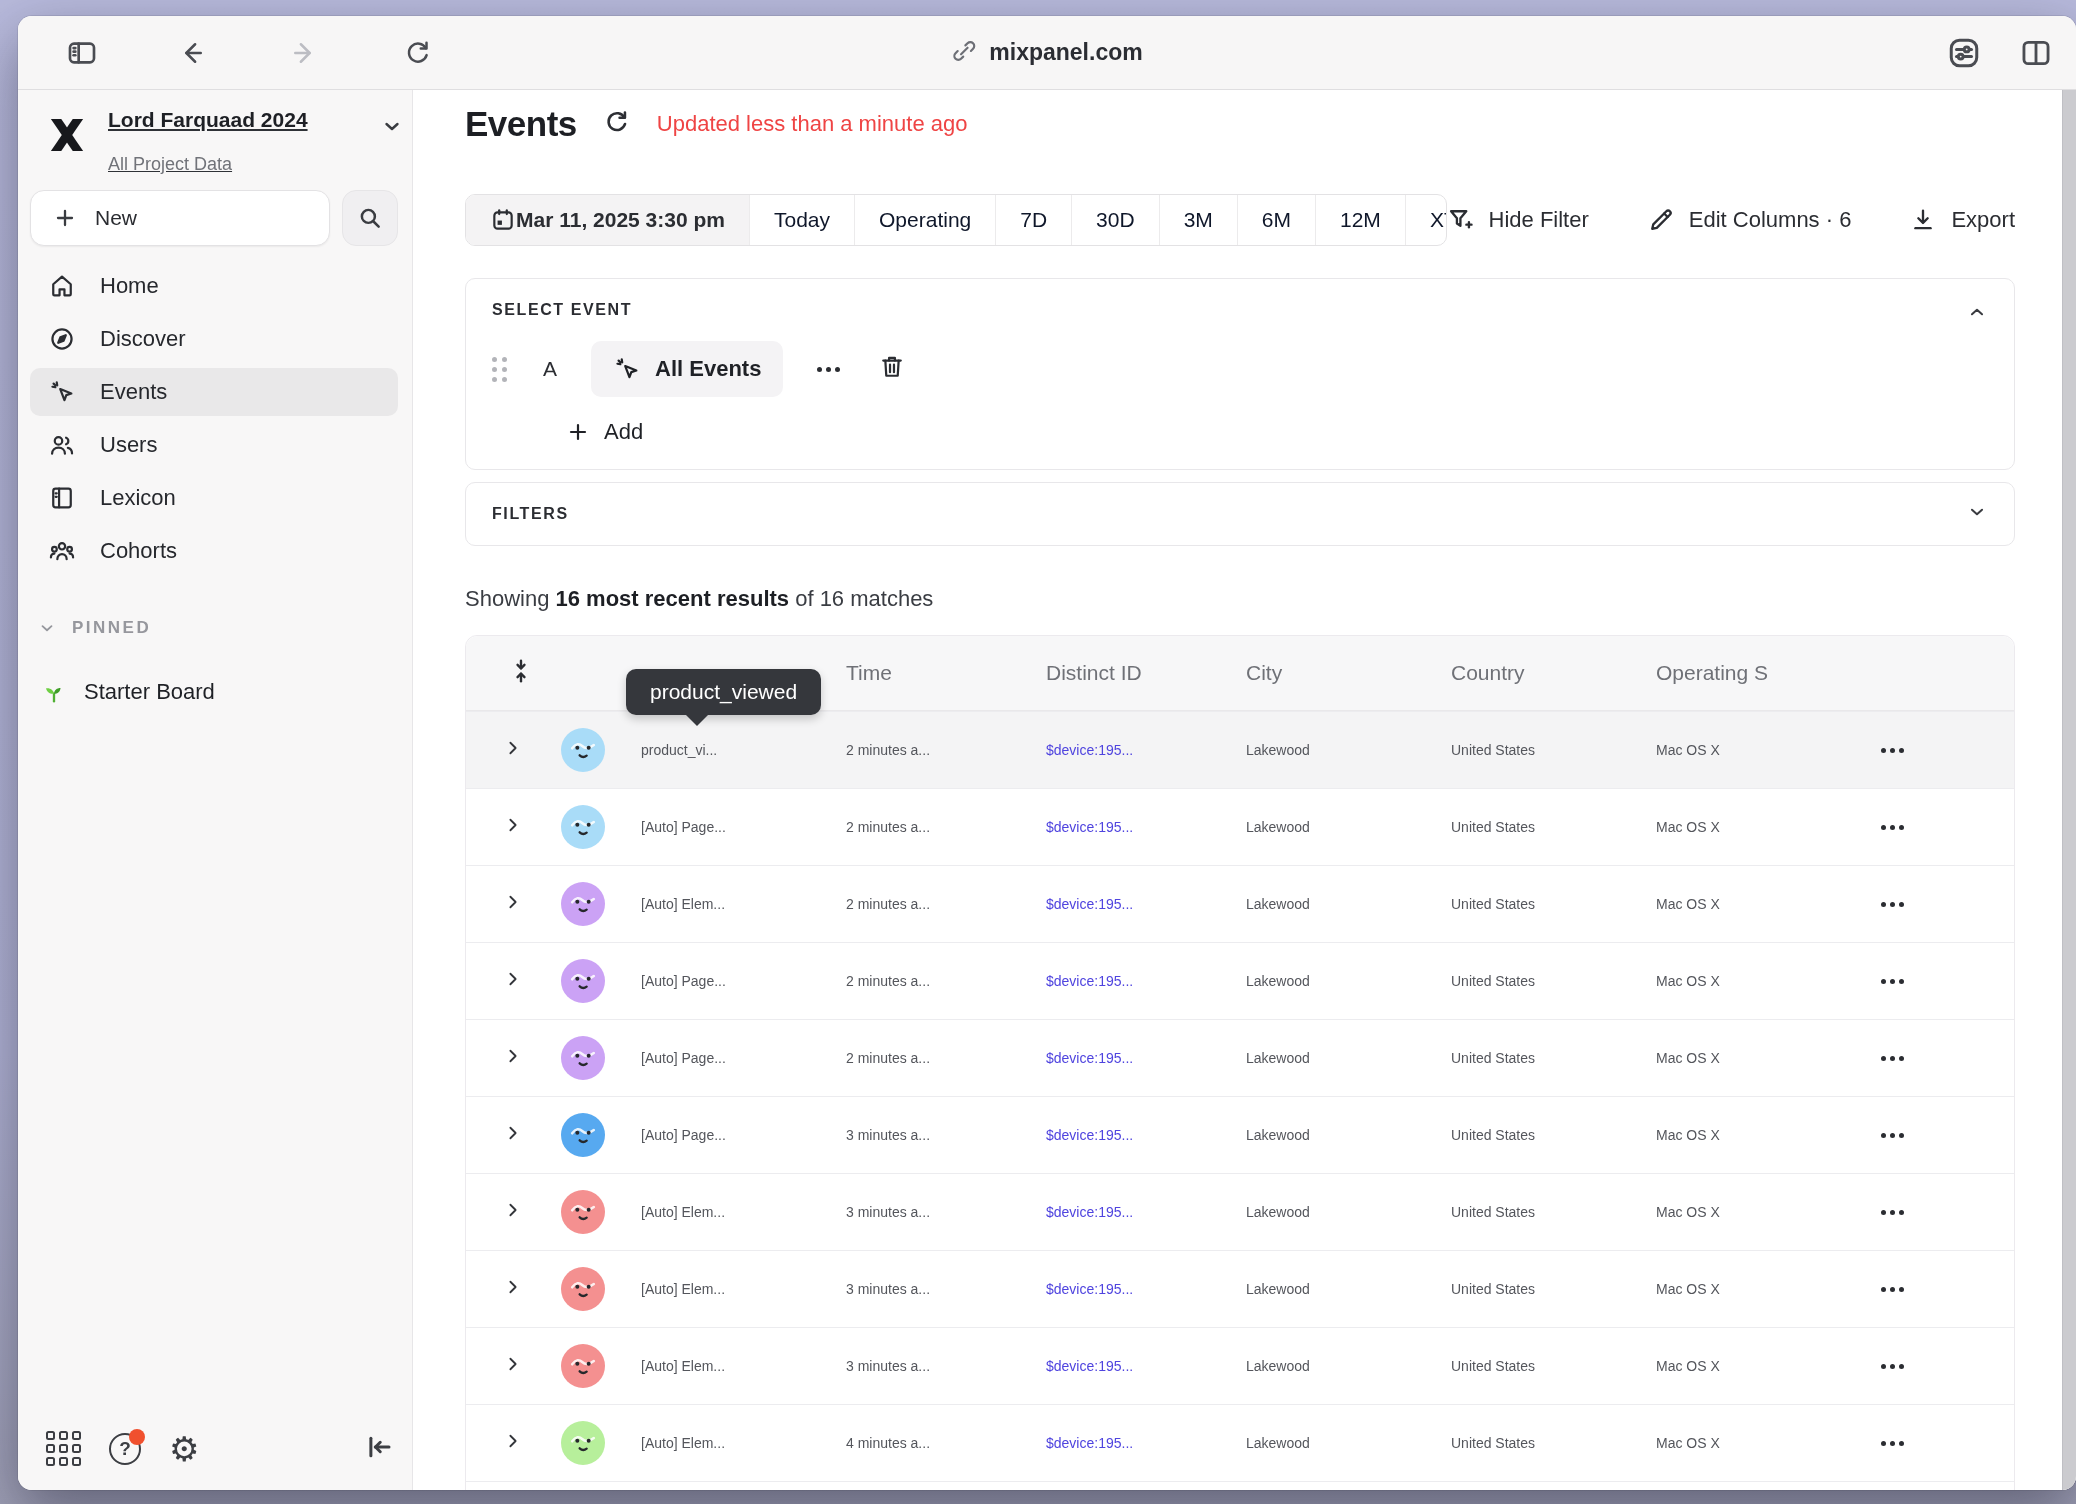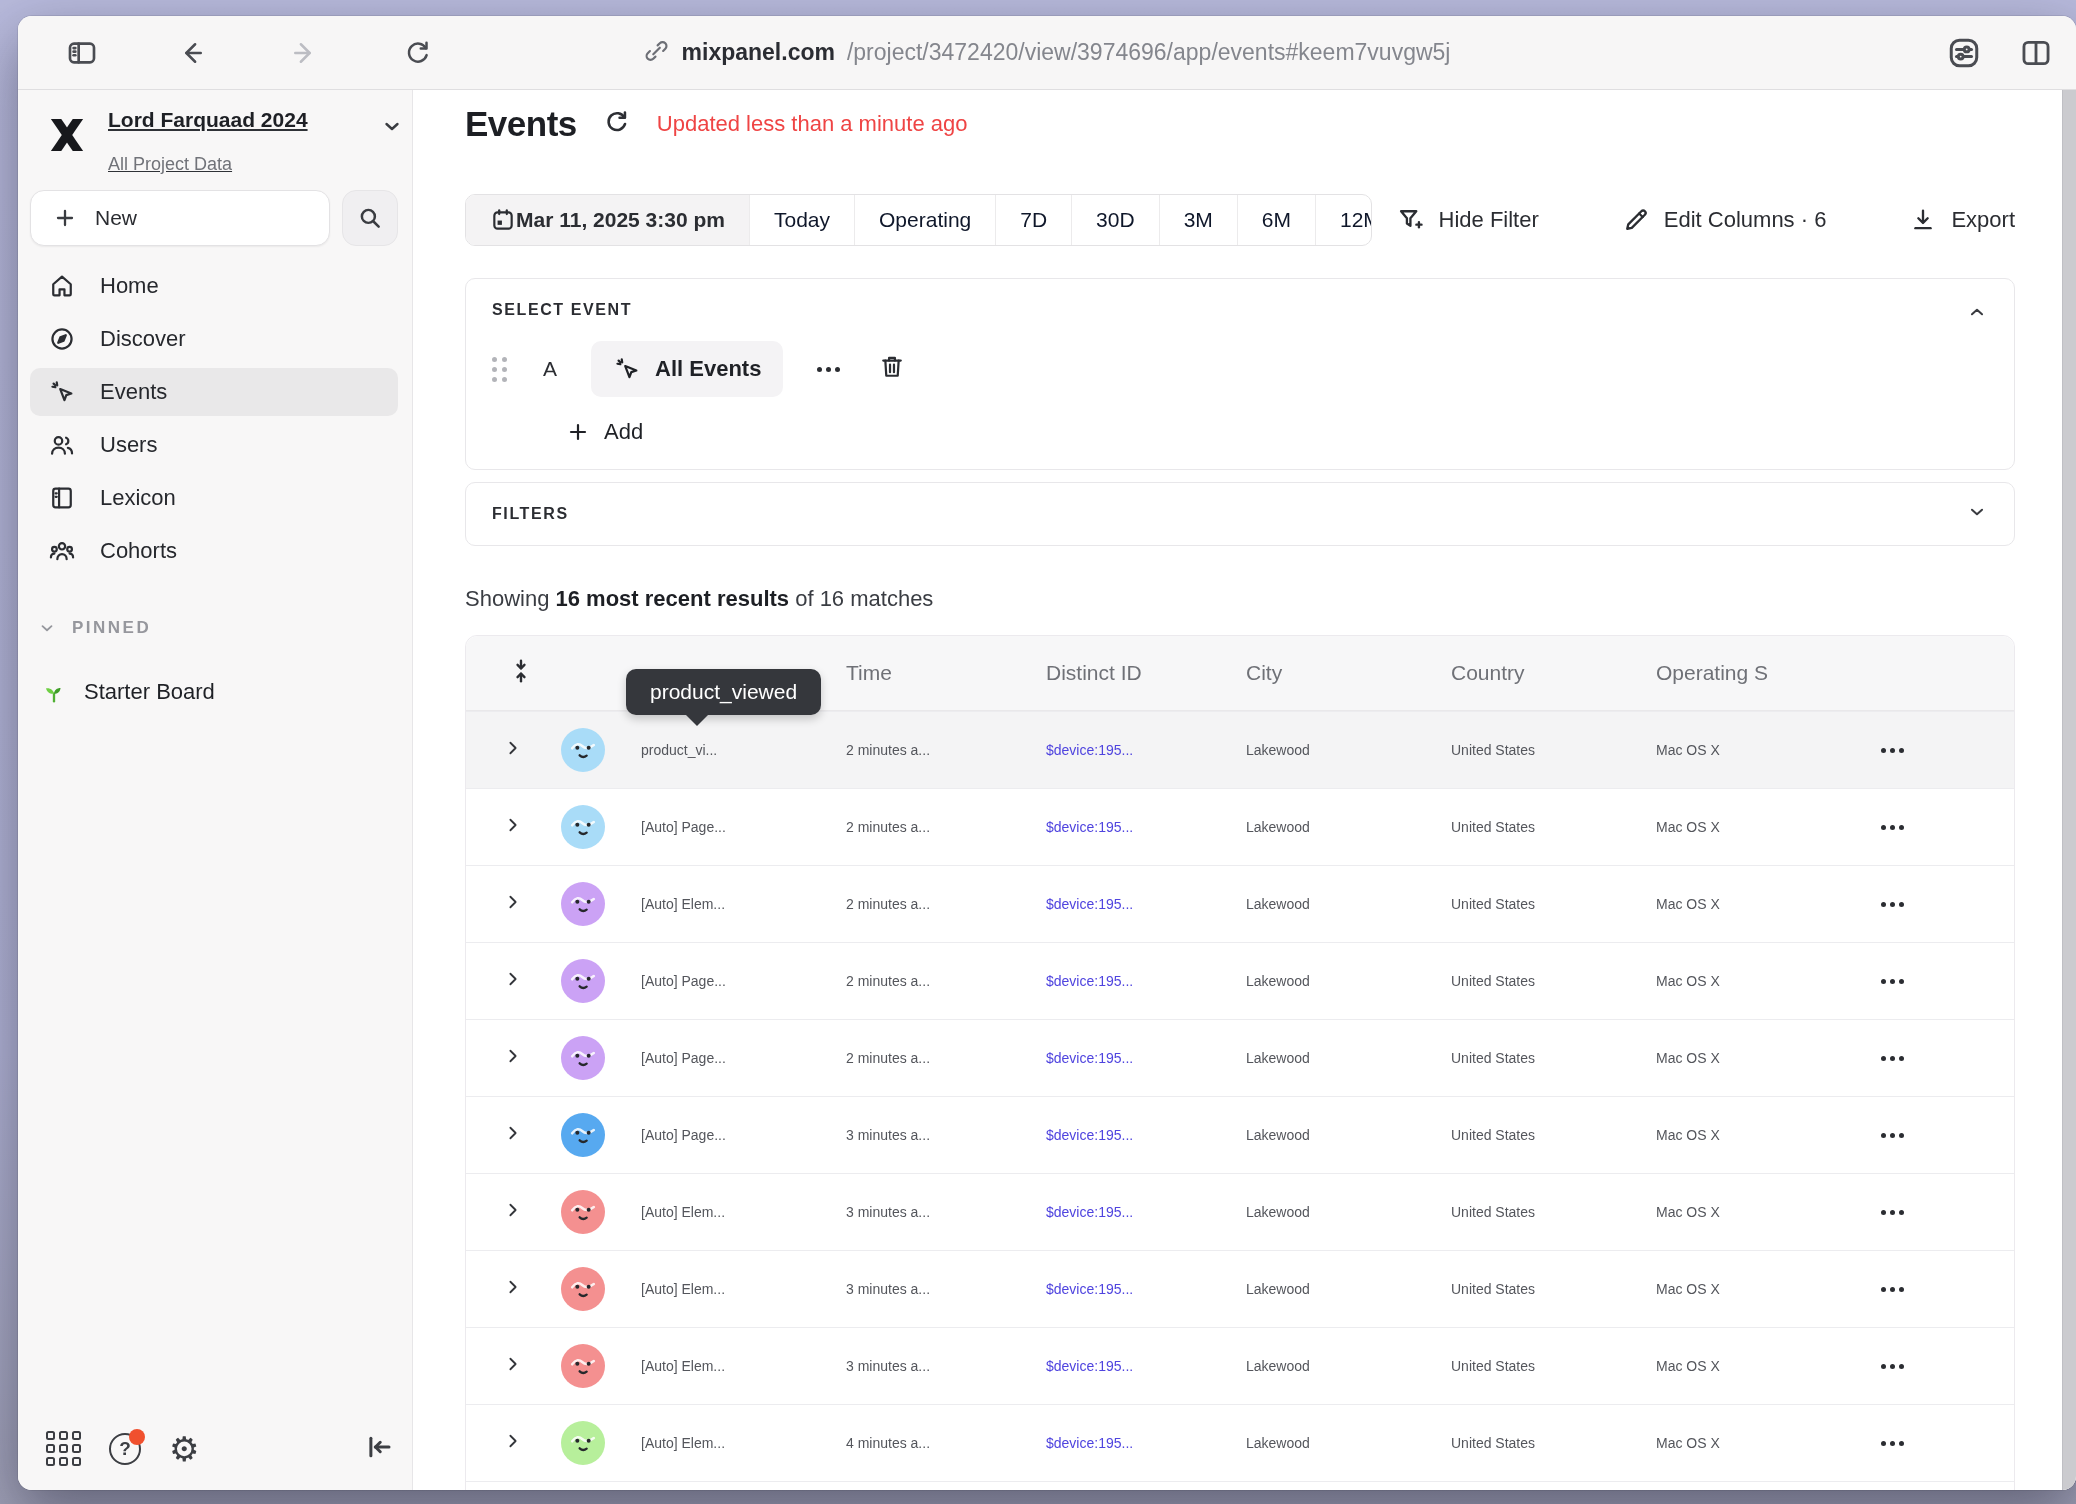--- a/index.html
+++ b/index.html
@@ -62,21 +62,21 @@
   .refresh-btn svg { stroke:#2d2f34; fill:none; stroke-width:2.2; stroke-linecap:round; stroke-linejoin:round; }
   .updated { font-size:22px; color:#ef4444; }
   .filter-bar { position:absolute; left:52px; top:104px; width:1550px; display:flex; align-items:center; justify-content:space-between; }
   .date-group { display:flex; height:52px; border:1px solid #e3e2e4; border-radius:10px; overflow:hidden; background:#fff; }
   .seg { display:flex; align-items:center; padding:0 24px; font-size:21px; color:#0f172a; border-left:1px solid #ecebec; white-space:nowrap; }
   .seg:first-child { border-left:none; }
   .seg.current { background:#f4f3f4; color:#2b2d32; font-weight:700; gap:0; }
   .seg.current svg { stroke:#2b2d32; fill:none; stroke-width:2; stroke-linecap:round; stroke-linejoin:round; }
   .seg.xtd { gap:12px; }
   .bar-actions { display:flex; align-items:center; gap:58px; }
-  .bar-btn { display:flex; align-items:center; gap:14px; font-size:22px; font-weight:500; color:#2b2d32; white-space:nowrap;margin-left:25px; }
+  .bar-btn { display:flex; align-items:center; gap:14px; font-size:22px; font-weight:500; color:#2b2d32; white-space:nowrap; }
   .bar-btn svg { stroke:#2b2d32; fill:none; stroke-width:2; stroke-linecap:round; stroke-linejoin:round; }
   .card { position:absolute; left:52px; width:1550px; border:1px solid #e8e7ea; border-radius:10px; background:#fff; }
   .select-card { top:188px; height:192px; }
   .card-hd { position:absolute; left:26px; top:22px; font-size:16px; font-weight:700; letter-spacing:1.6px; color:#2b2d32; }
   .card-chev { position:absolute; right:26px; top:22px; }
   .card-chev svg { stroke:#3a3c41; fill:none; stroke-width:2.2; stroke-linecap:round; stroke-linejoin:round; }
   .sel-row { position:absolute; left:26px; top:62px; display:flex; align-items:center; height:56px; }
   .drag-dots { display:grid; grid-template-columns:repeat(2,5px); grid-gap:5px; margin-right:36px; }
   .drag-dots i { width:5px; height:5px; border-radius:50%; background:#b3b4b9; display:block; }
   .sel-letter { font-size:21px; color:#2b2d32; margin-right:34px; }
@@ -147,21 +147,20 @@
     </div>
     <div class="urlbox">
       <span>
         <svg width="26" height="26" viewBox="0 0 24 24">
             <path d="M9 15l6-6"></path>
             <path d="M11 17.2l-2 2a3.6 3.6 0 0 1-5.1-5.1l2-2"></path>
             <path d="M13 6.8l2-2a3.6 3.6 0 0 1 5.1 5.1l-2 2"></path>
           </svg>
       </span>
       <span class="url-host">mixpanel.com</span>
-        <span class="url-path">/project/3472420/view/3974696/app/events#keem7vuvgw5j</span>
     </div>
     <div class="t-ic" style="left:1928px">
       <svg width="36" height="36" viewBox="0 0 24 24">
           <rect x="3.5" y="3.5" width="17" height="17" rx="5.5"></rect>
           <line x1="7" y1="9.6" x2="17" y2="9.6"></line>
           <circle cx="13.8" cy="9.6" r="1.6" fill="#f7f6f6"></circle>
           <line x1="7" y1="14.4" x2="17" y2="14.4"></line>
           <circle cx="9.8" cy="14.4" r="1.6" fill="#f7f6f6"></circle>
         </svg>
     </div>

